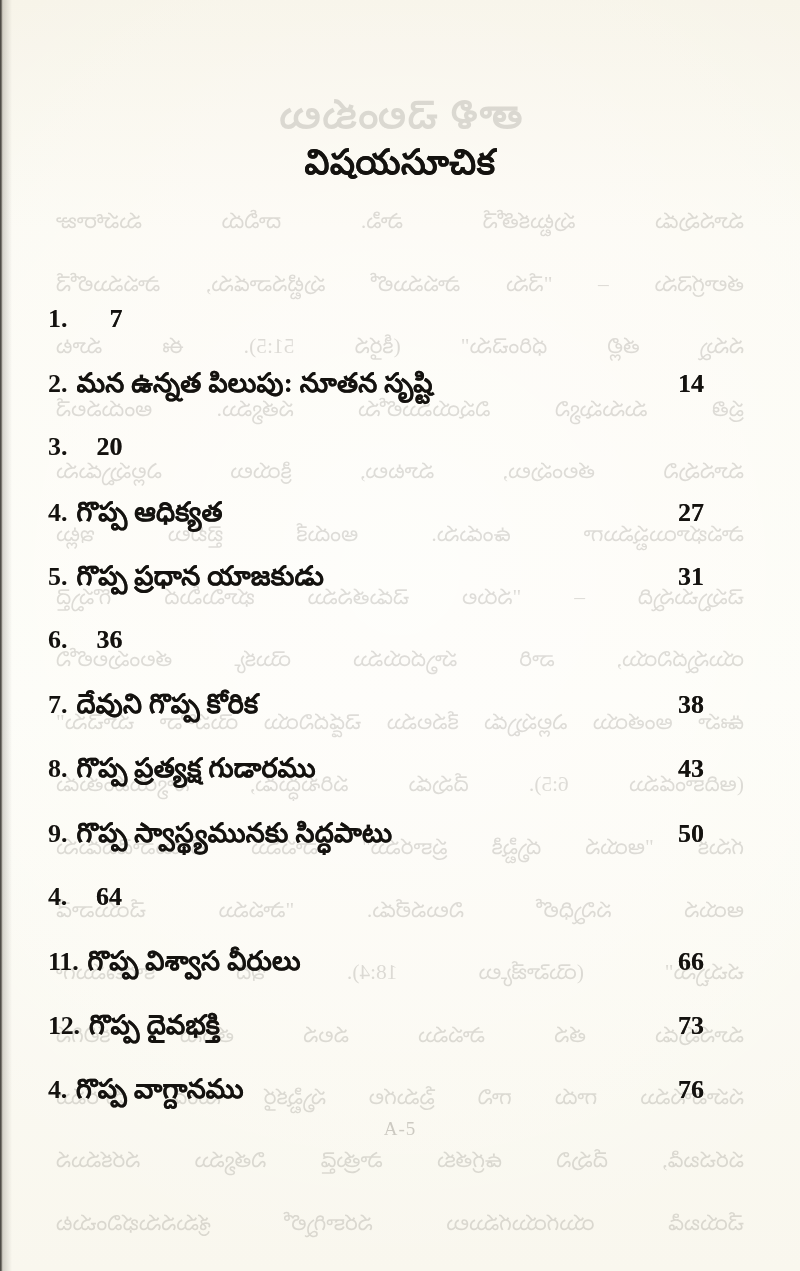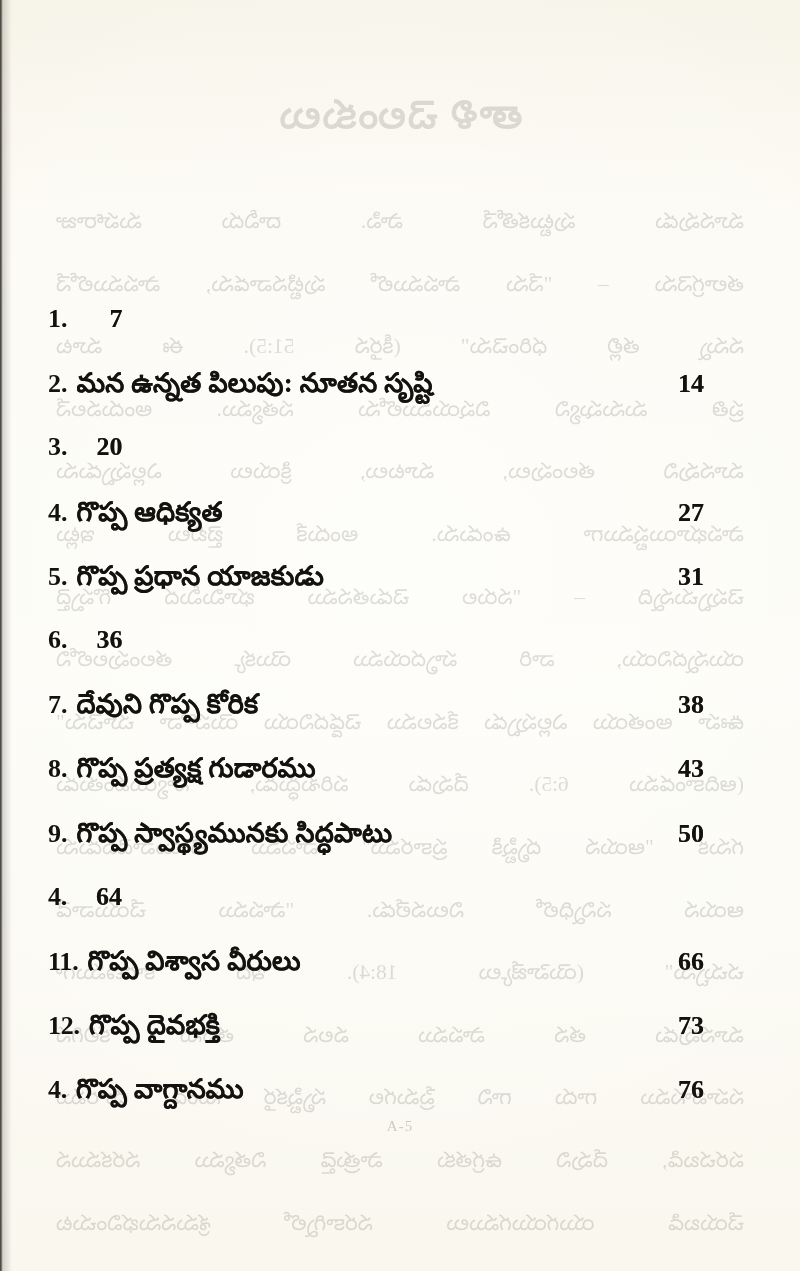--- a/index.html
+++ b/index.html
@@ -144,21 +144,21 @@
   }
 
   
   .toc-row.wide .toc-num { letter-spacing: -0.2px; }
 
   .folio {
     position: absolute;
     left: 0; right: 0;
     top: 1118px;
     text-align: center;
-    font-size: 15px;
+    font-size: 19px;
     color: #8e8a81;
     opacity: 0.42;
     letter-spacing: 1px;
     filter: blur(0.5px);
   }
 </style>
 </head>
 <body>
 
 <div class="page">
@@ -186,20 +186,21 @@
         <div>మానవుడు తన పాపము వలన తనను కలిగిన</div>
         <div>సహవాసము గాదు గాని ప్రేమగల సృష్టికర్త నుండి దూరము</div>
         <div>పరచబడి, దేవుని ఉగ్రతకు పాత్రుడై నిత్యము నరకమున</div>
         <div>చేయబడి యుగయుగములు నరకాగ్నిలో శ్రమననుభవించుట</div>
         <div>జరుగును. అయితే ఆశ్చర్యకరమైన ప్రేమగల తండ్రి</div>
       </div>
   </div>
 
   <div class="content">
 
+    <div class="toc-title">విషయసూచిక</div>
 
     <div class="toc-list" id="toc-list">
         <div class="toc-row">
           <span class="toc-num">1.</span>
           <span class="toc-page">7</span>
         </div>
         <div class="toc-row">
           <span class="toc-num">2.</span>
           <span class="toc-label">మన ఉన్నత పిలుపు: నూతన సృష్టి</span>
           <span class="toc-page">14</span>

